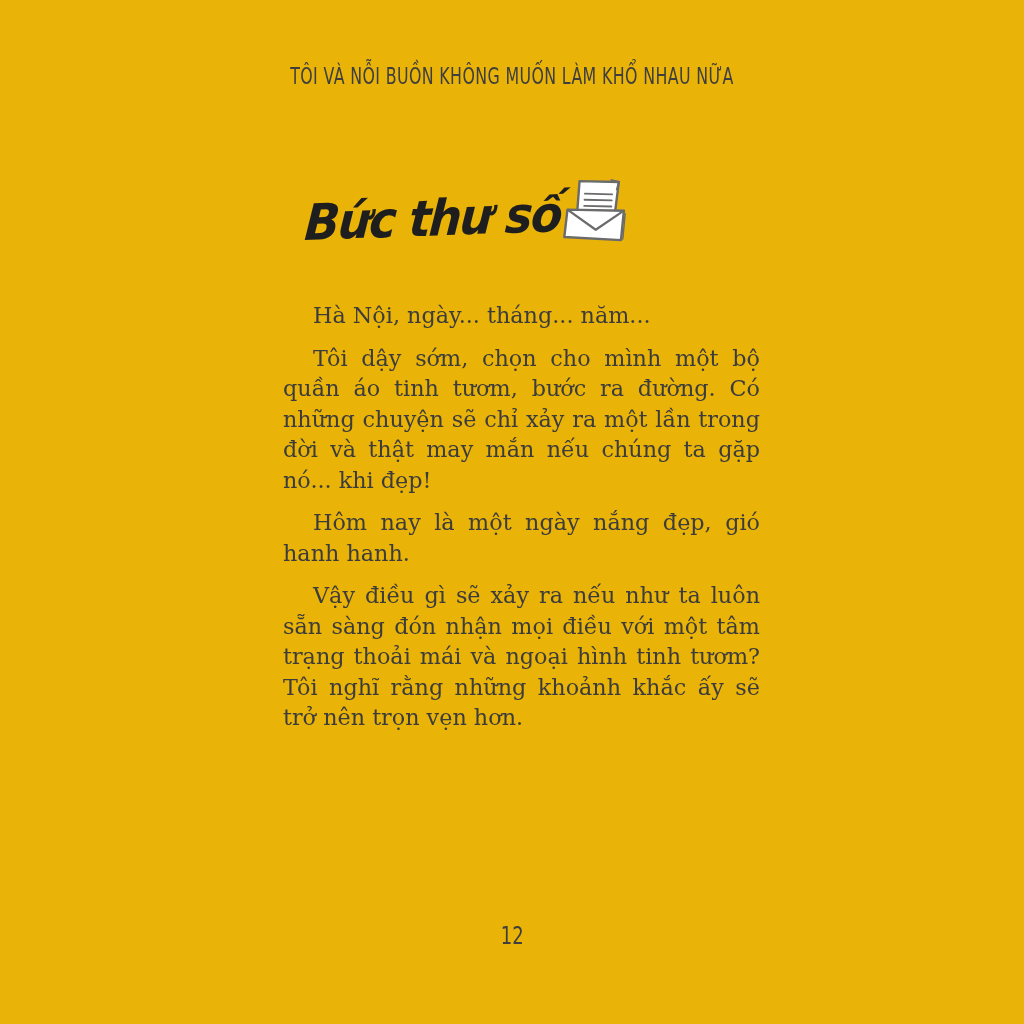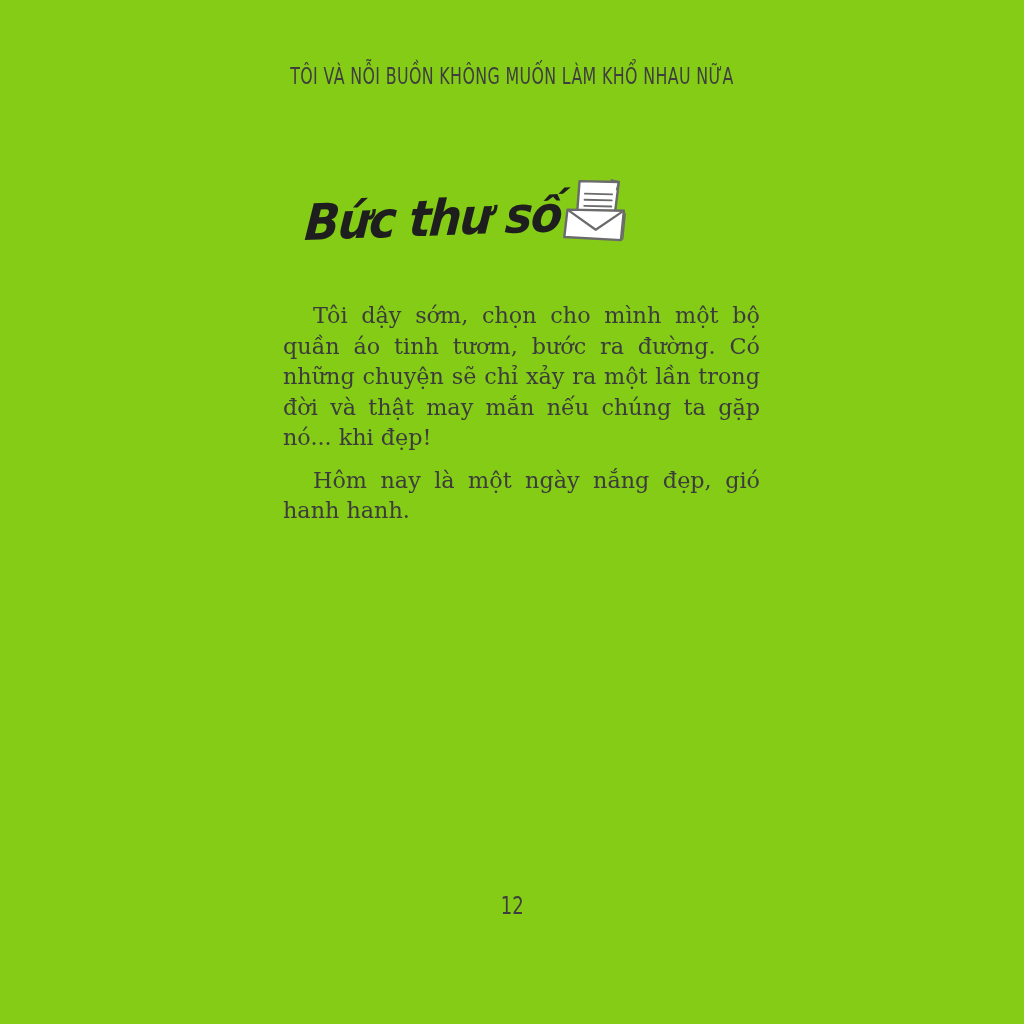--- a/index.html
+++ b/index.html
@@ -4,21 +4,21 @@
 <style>
   html, body {
     margin: 0;
     padding: 0;
     background: #ffffff;
   }
   .page {
     position: relative;
     width: 1024px;
     height: 1024px;
-    background: #84cc16;
+    background: #eab308;
     overflow: hidden;
     font-family: "DejaVu Serif", serif;
   }
 
   
   .running-header {
     position: absolute;
     top: 62px;
     left: 0;
     width: 1024px;
@@ -76,21 +76,21 @@
   }
   .body-text p {
     margin: 0 0 12px 0;
     text-indent: 30px;
   }
   .body-text p:last-child { margin-bottom: 0; }
 
   
   .folio {
     position: absolute;
-    top: 892px;
+    top: 922px;
     left: 0;
     width: 1024px;
     text-align: center;
     color: #3e3e3e;
     font-family: "DejaVu Sans", sans-serif;
     font-size: 24px;
   }
   .folio .squeeze {
     display: inline-block;
     transform: scaleX(0.75);
@@ -121,21 +121,23 @@
 
       <polygon points="12,34 68,41 62,70 6,61" fill="#ffffff" stroke="#6b6b6b" stroke-width="2.4" stroke-linejoin="round"></polygon>
 
       <polyline points="12,34 38,57 68,41" fill="none" stroke="#6b6b6b" stroke-width="2.2" stroke-linejoin="round"></polyline>
 
       <line x1="69" y1="44" x2="64" y2="69" stroke="#6b6b6b" stroke-width="1.4" stroke-linecap="round"></line>
     </svg>
   </div>
 
   <div class="body-text">
+    <p>Hà Nội, ngày... tháng... năm...</p>
     <p>Tôi dậy sớm, chọn cho mình một bộ quần áo tinh tươm, bước ra đường. Có những chuyện sẽ chỉ xảy ra một lần trong đời và thật may mắn nếu chúng ta gặp nó... khi đẹp!</p>
     <p>Hôm nay là một ngày nắng đẹp, gió hanh hanh.</p>
+    <p>Vậy điều gì sẽ xảy ra nếu như ta luôn sẵn sàng đón nhận mọi điều với một tâm trạng thoải mái và ngoại hình tinh tươm? Tôi nghĩ rằng những khoảnh khắc ấy sẽ trở nên trọn vẹn hơn.</p>
   </div>
 
   <div class="folio">
     <span class="squeeze">12</span>
   </div>
 
 </div>
 
 </body></html>

